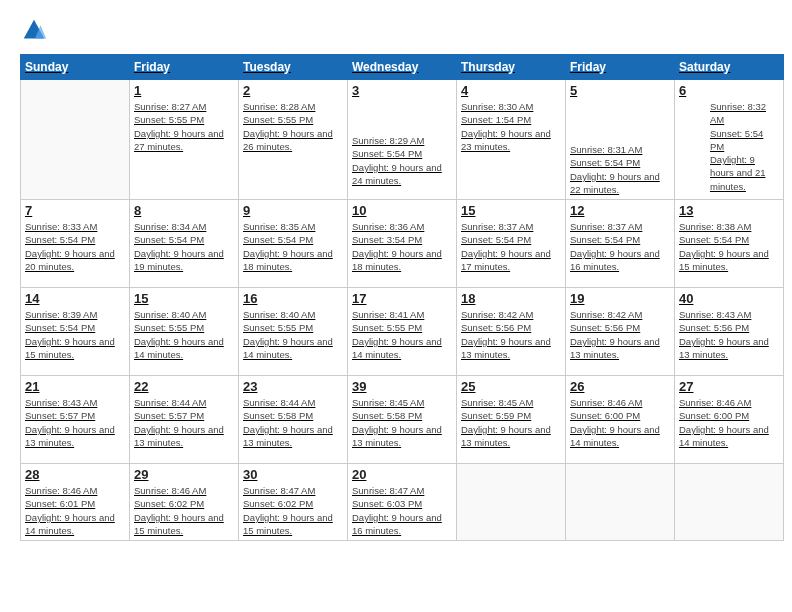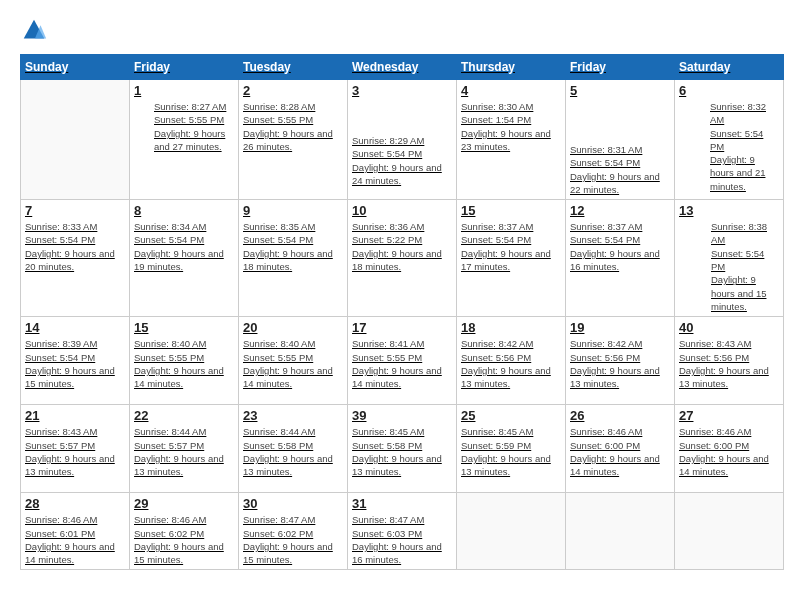--- a/index.html
+++ b/index.html
@@ -136,21 +136,21 @@
           <th>Thursday</th>
           <th>Friday</th>
           <th>Saturday</th>
         </tr>
       </thead>
     <tbody id="cal-body">
         <tr>
           <td class="empty"></td>
           <td>
             <span class="day-num">1</span>
-            <div class="day-info" style="white-space: pre-line; margin-left: 20px;">Sunrise: 8:27 AM
+            <div class="day-info" style="white-space: pre-line;">Sunrise: 8:27 AM
 Sunset: 5:55 PM
 Daylight: 9 hours and 27 minutes.</div>
           </td>
           <td>
             <span class="day-num">2</span>
             <div class="day-info" style="white-space: pre-line;">Sunrise: 8:28 AM
 Sunset: 5:55 PM
 Daylight: 9 hours and 26 minutes.</div>
           </td>
           <td>
@@ -193,57 +193,57 @@
           </td>
           <td>
             <span class="day-num">9</span>
             <div class="day-info" style="white-space: pre-line;">Sunrise: 8:35 AM
 Sunset: 5:54 PM
 Daylight: 9 hours and 18 minutes.</div>
           </td>
           <td>
             <span class="day-num">10</span>
             <div class="day-info" style="white-space: pre-line;">Sunrise: 8:36 AM
-Sunset: 5:22 PM
+Sunset: 3:54 PM
 Daylight: 9 hours and 18 minutes.</div>
           </td>
           <td>
             <span class="day-num">15</span>
             <div class="day-info" style="white-space: pre-line;">Sunrise: 8:37 AM
 Sunset: 5:54 PM
 Daylight: 9 hours and 17 minutes.</div>
           </td>
           <td>
             <span class="day-num">12</span>
             <div class="day-info" style="white-space: pre-line;">Sunrise: 8:37 AM
 Sunset: 5:54 PM
 Daylight: 9 hours and 16 minutes.</div>
           </td>
           <td>
             <span class="day-num">13</span>
-            <div class="day-info" style="white-space: pre-line; margin-left: 32px;">Sunrise: 8:38 AM
+            <div class="day-info" style="white-space: pre-line;">Sunrise: 8:38 AM
 Sunset: 5:54 PM
 Daylight: 9 hours and 15 minutes.</div>
           </td>
         </tr>
         <tr>
           <td>
             <span class="day-num">14</span>
             <div class="day-info" style="white-space: pre-line;">Sunrise: 8:39 AM
 Sunset: 5:54 PM
 Daylight: 9 hours and 15 minutes.</div>
           </td>
           <td>
             <span class="day-num">15</span>
             <div class="day-info" style="white-space: pre-line;">Sunrise: 8:40 AM
 Sunset: 5:55 PM
 Daylight: 9 hours and 14 minutes.</div>
           </td>
           <td>
-            <span class="day-num">20</span>
+            <span class="day-num">16</span>
             <div class="day-info" style="white-space: pre-line;">Sunrise: 8:40 AM
 Sunset: 5:55 PM
 Daylight: 9 hours and 14 minutes.</div>
           </td>
           <td>
             <span class="day-num">17</span>
             <div class="day-info" style="white-space: pre-line;">Sunrise: 8:41 AM
 Sunset: 5:55 PM
 Daylight: 9 hours and 14 minutes.</div>
           </td>
@@ -323,21 +323,21 @@
 Sunset: 6:02 PM
 Daylight: 9 hours and 15 minutes.</div>
           </td>
           <td>
             <span class="day-num">30</span>
             <div class="day-info" style="white-space: pre-line;">Sunrise: 8:47 AM
 Sunset: 6:02 PM
 Daylight: 9 hours and 15 minutes.</div>
           </td>
           <td>
-            <span class="day-num">31</span>
+            <span class="day-num">20</span>
             <div class="day-info" style="white-space: pre-line;">Sunrise: 8:47 AM
 Sunset: 6:03 PM
 Daylight: 9 hours and 16 minutes.</div>
           </td>
           <td class="empty"></td>
           <td class="empty"></td>
           <td class="empty"></td>
         </tr>
       </tbody>
   </table>

